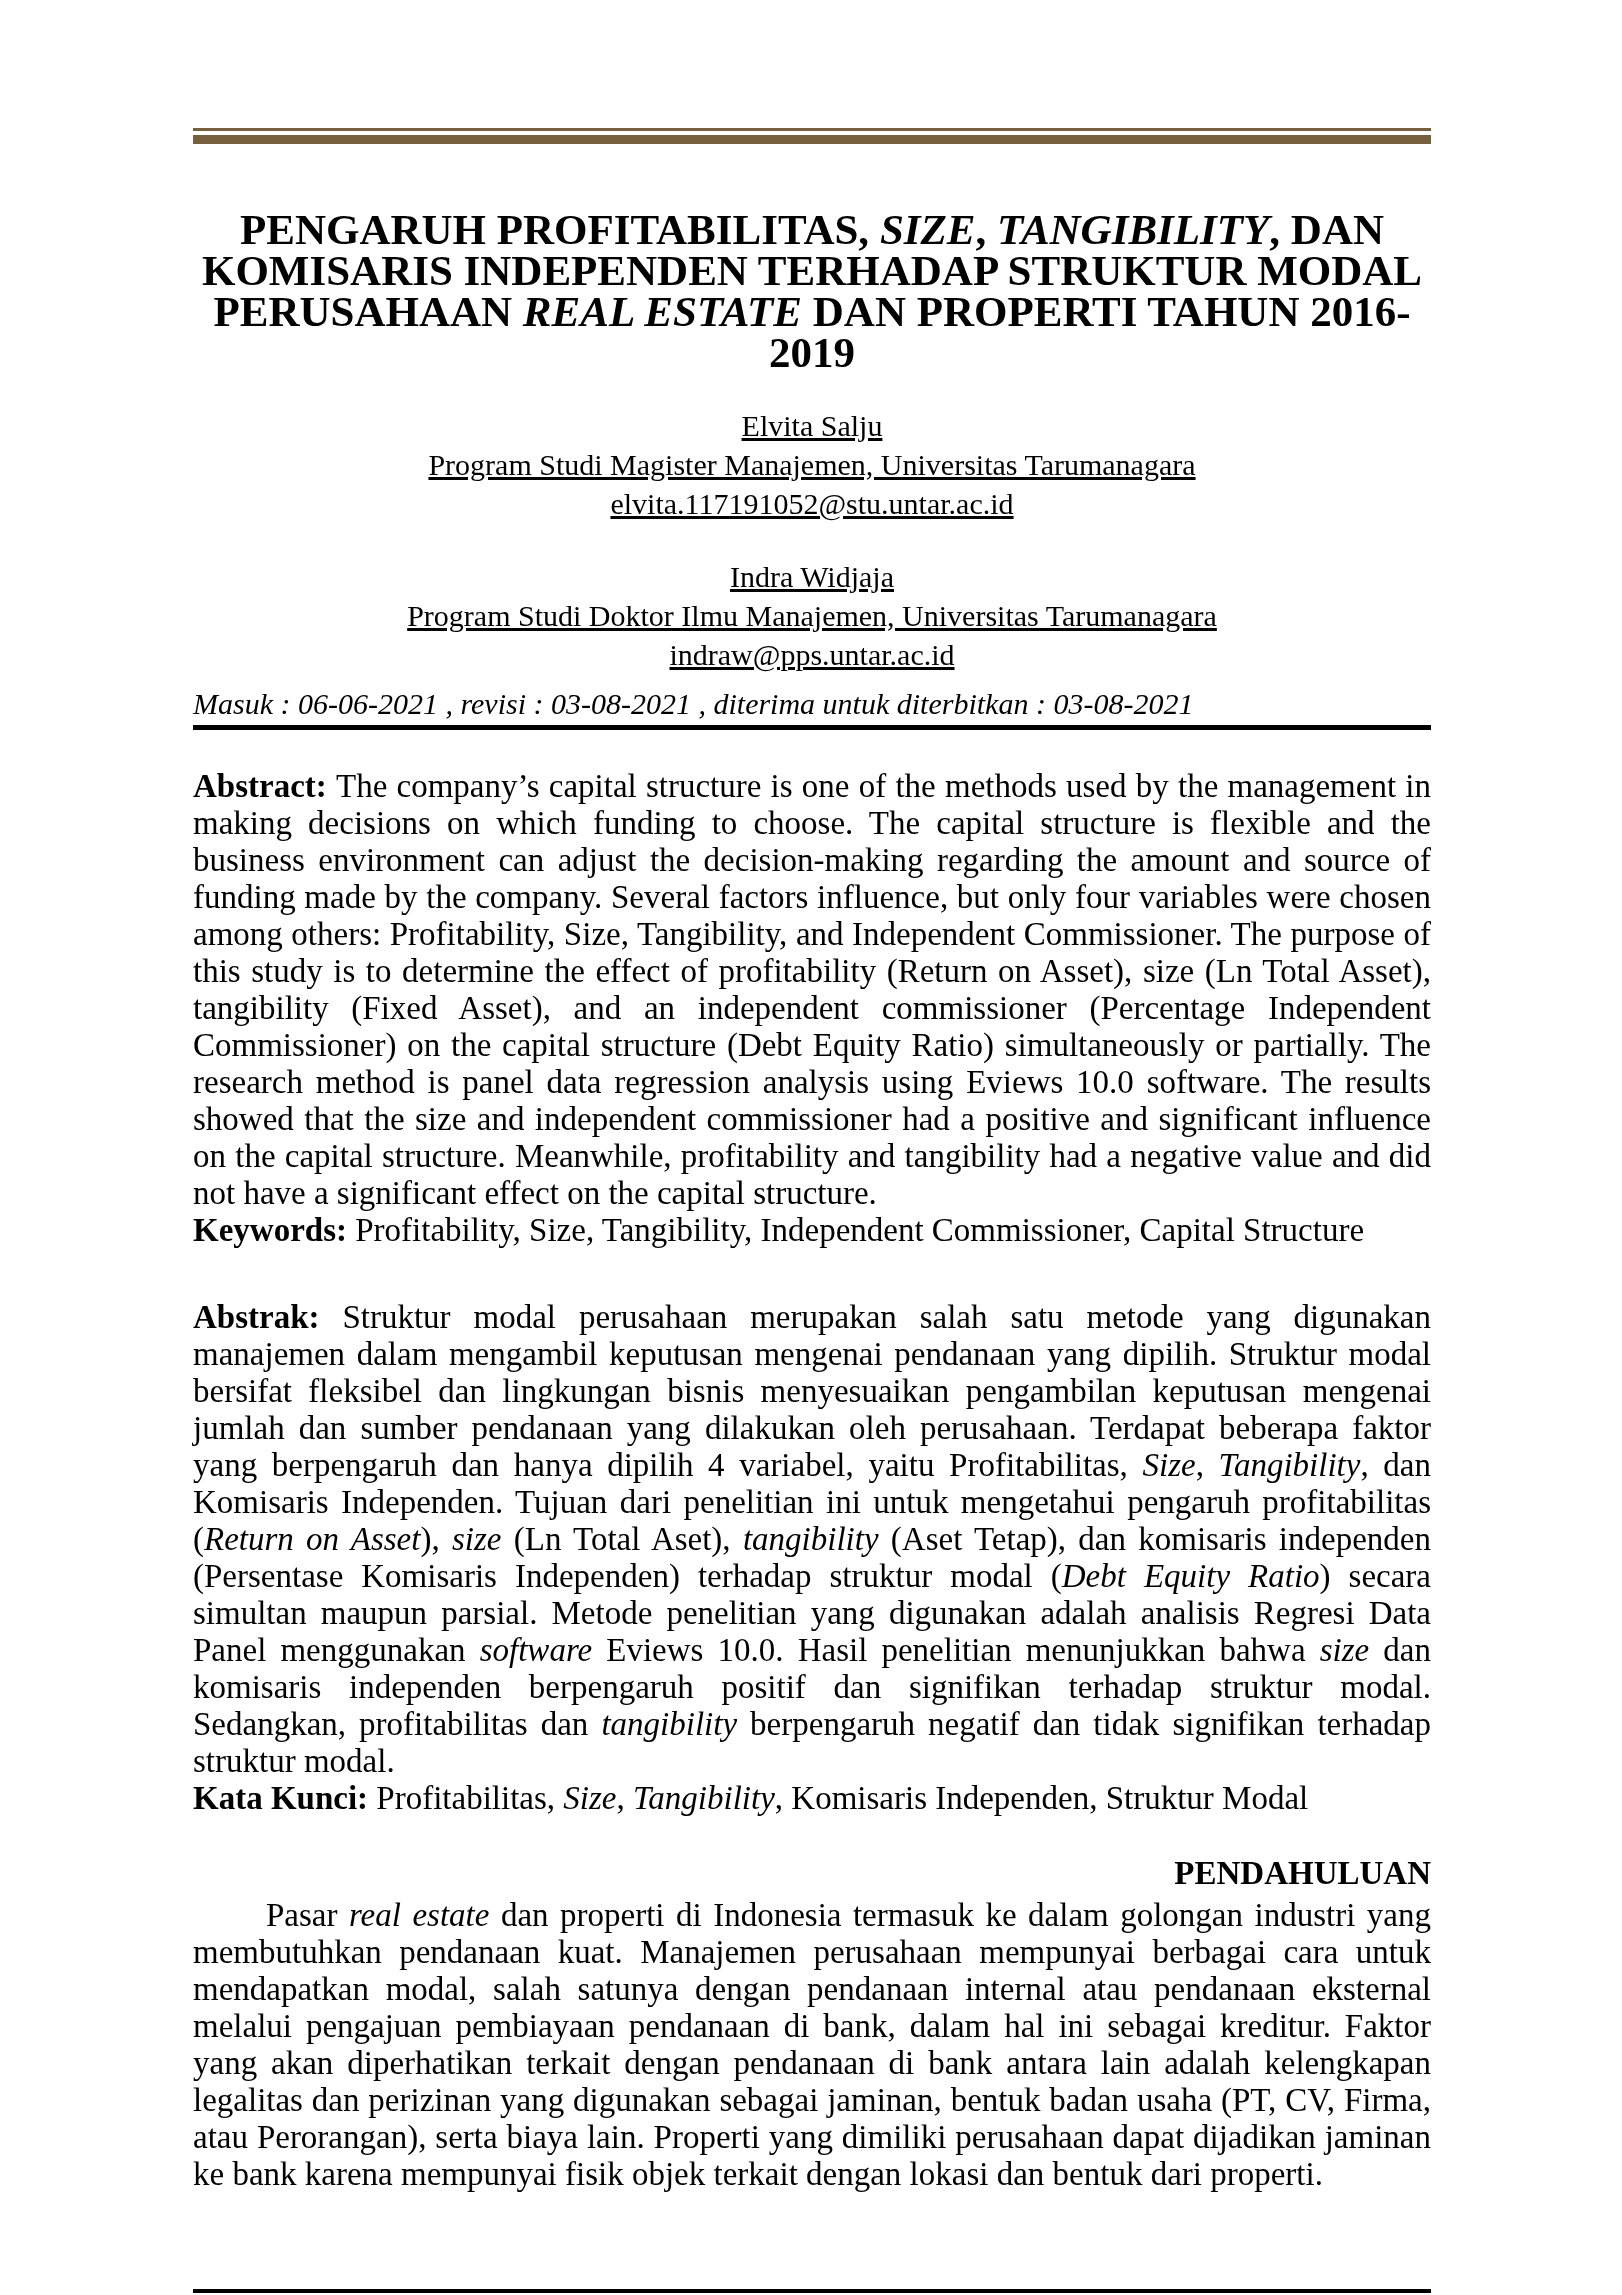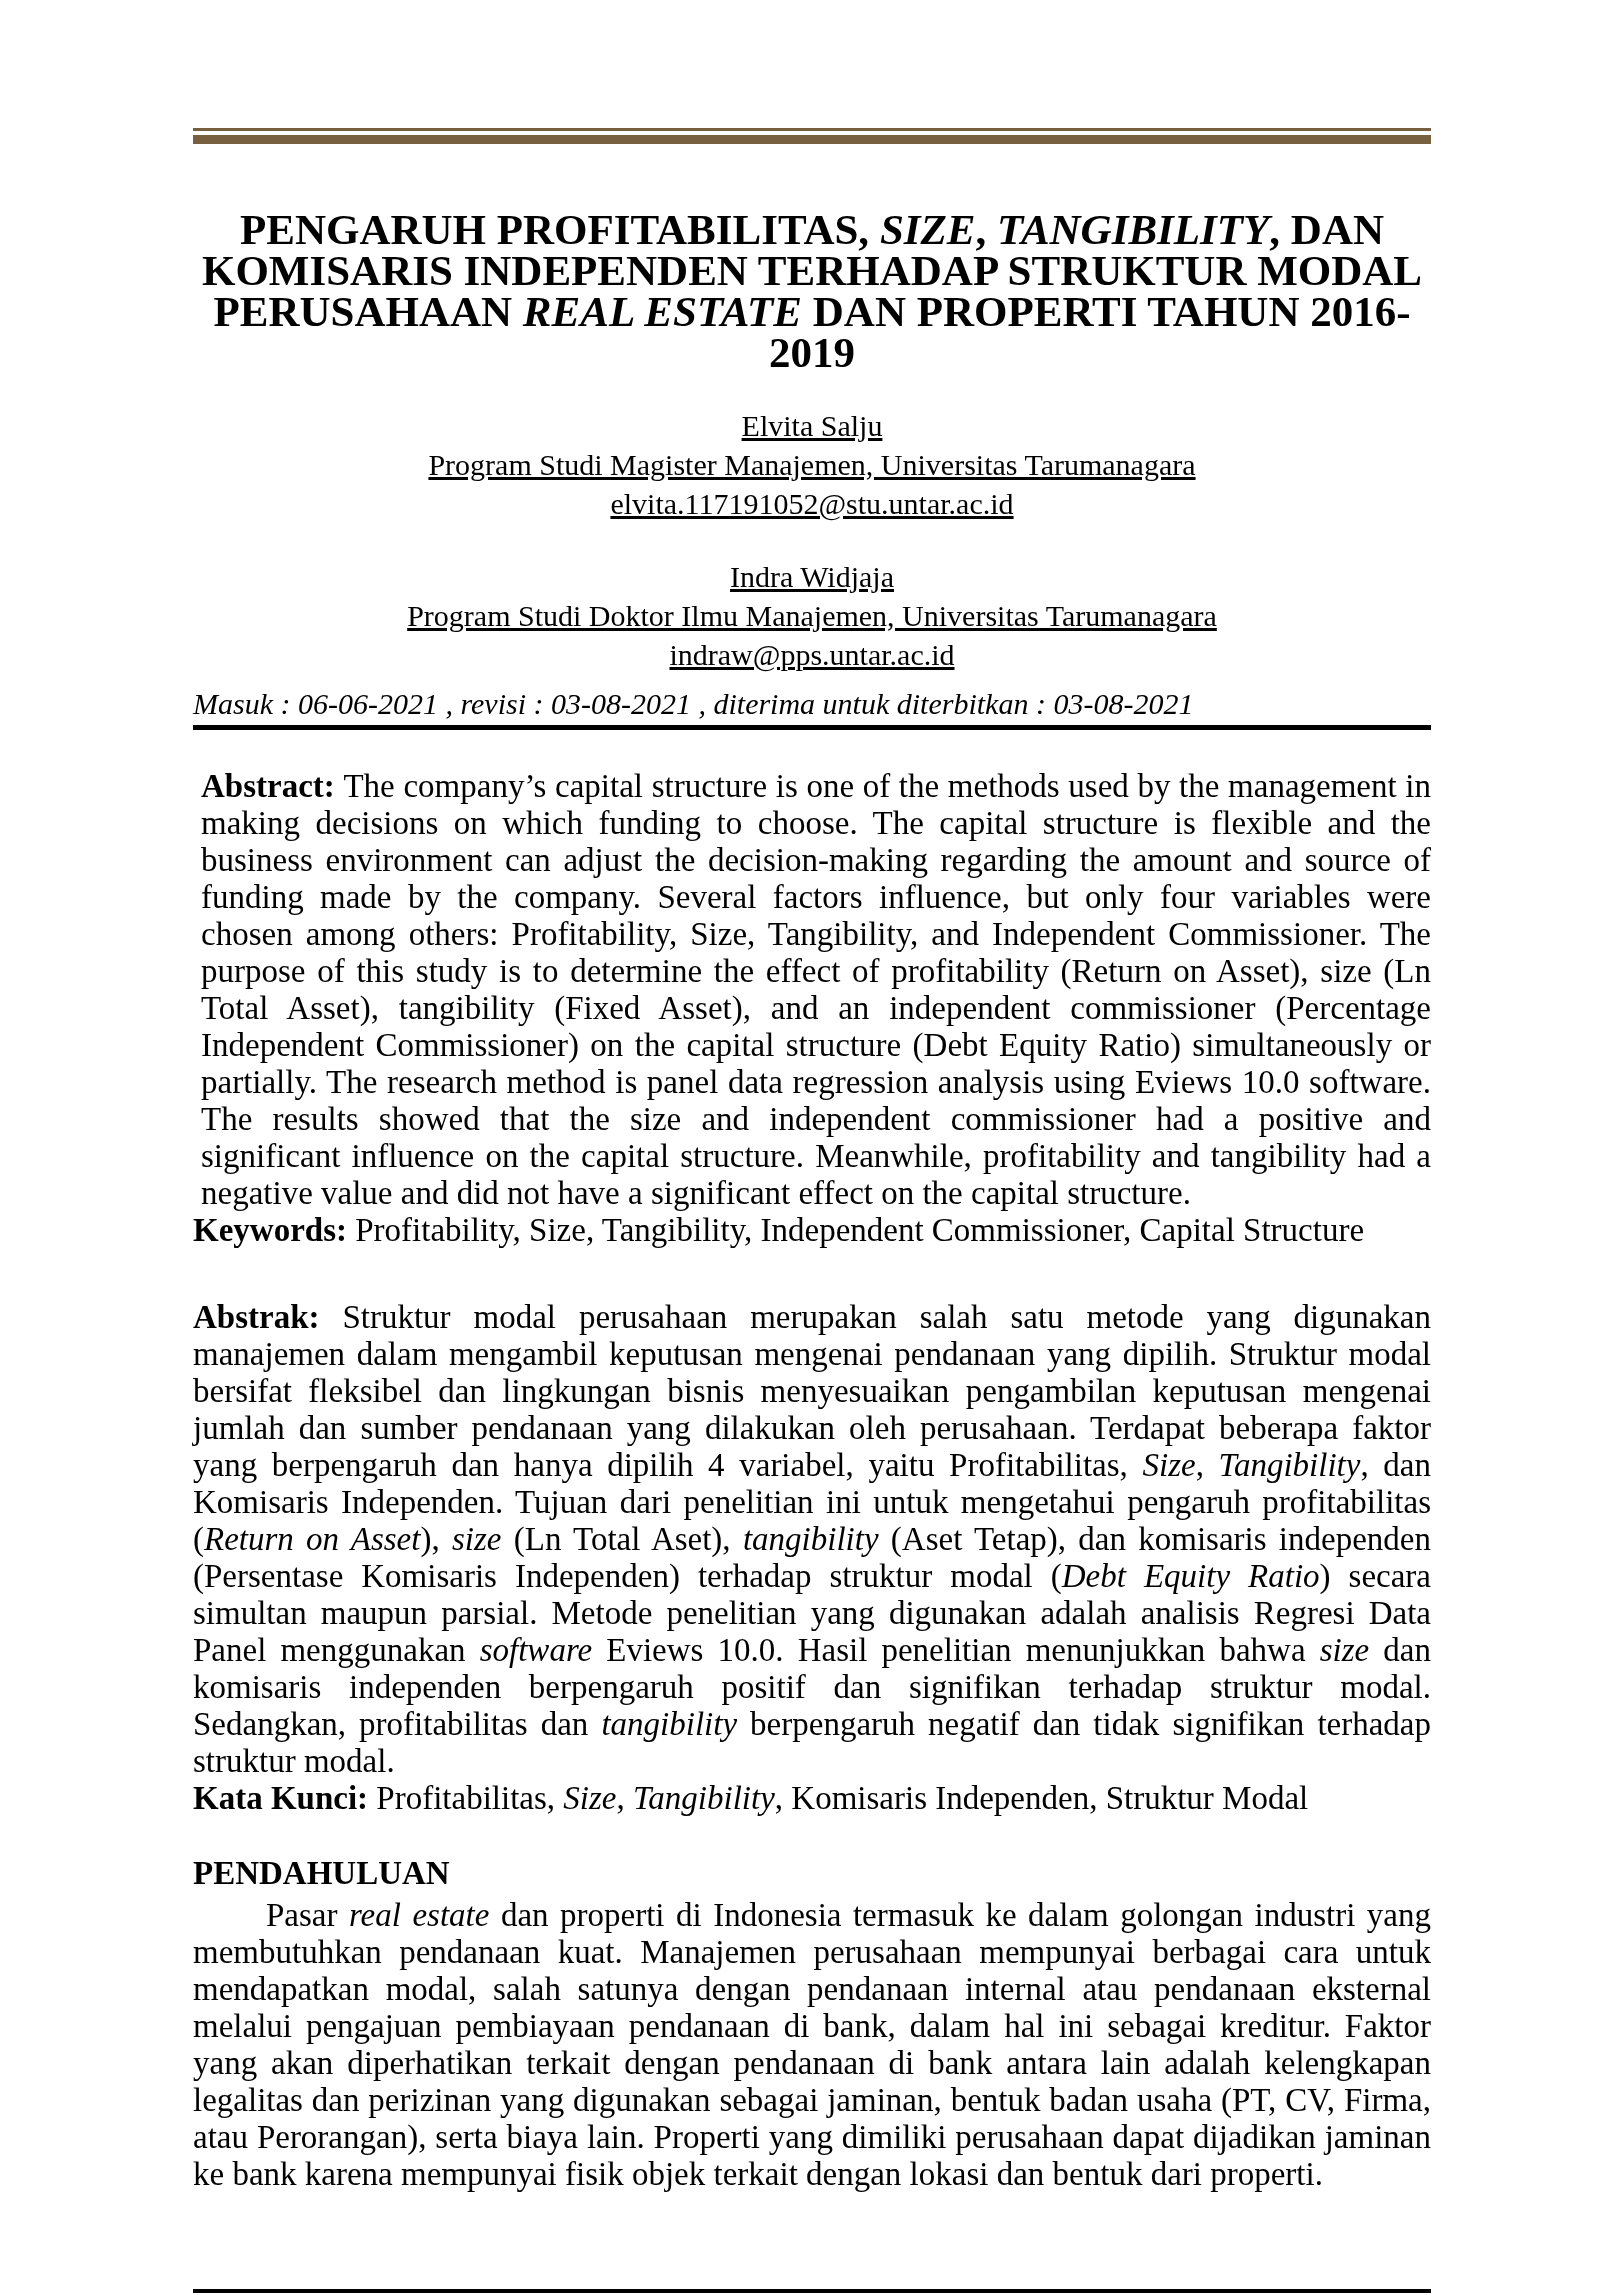--- a/index.html
+++ b/index.html
@@ -29,27 +29,27 @@
   .history {
     margin-top: 14.4px; text-align: left;
     font-style: italic; font-size: 30px; line-height: 31px;
   }
   .rule-black { margin-top: 5.9px; height: 4.6px; }
 
   .para {
     margin: 0; font-size: 33px; line-height: 37px;
     text-align: justify; text-justify: inter-word;
   }
-  .para.abstract-en { margin-top: 38px; margin-left: 8px; }
+  .para.abstract-en { margin-top: 38px; }
   .para.abstract-id { margin-top: 50px; }
   .para.indent { margin-top: 5.2px; text-indent: 73px; }
 
   .section-heading {
     margin: 38px 0 0 0; font-size: 33px; line-height: 37px;
-    font-weight: bold; text-align: left;
+    font-weight: bold; text-align: right;
   }
 
   .footer-rule { position: absolute; top: 2161px; left: 193px; width: 1238px; height: 3.9px; }
 
   .st-bold { font-weight: bold; }
   .st-italic { font-style: italic; }
 </style>
 </head>
 <body>
 

